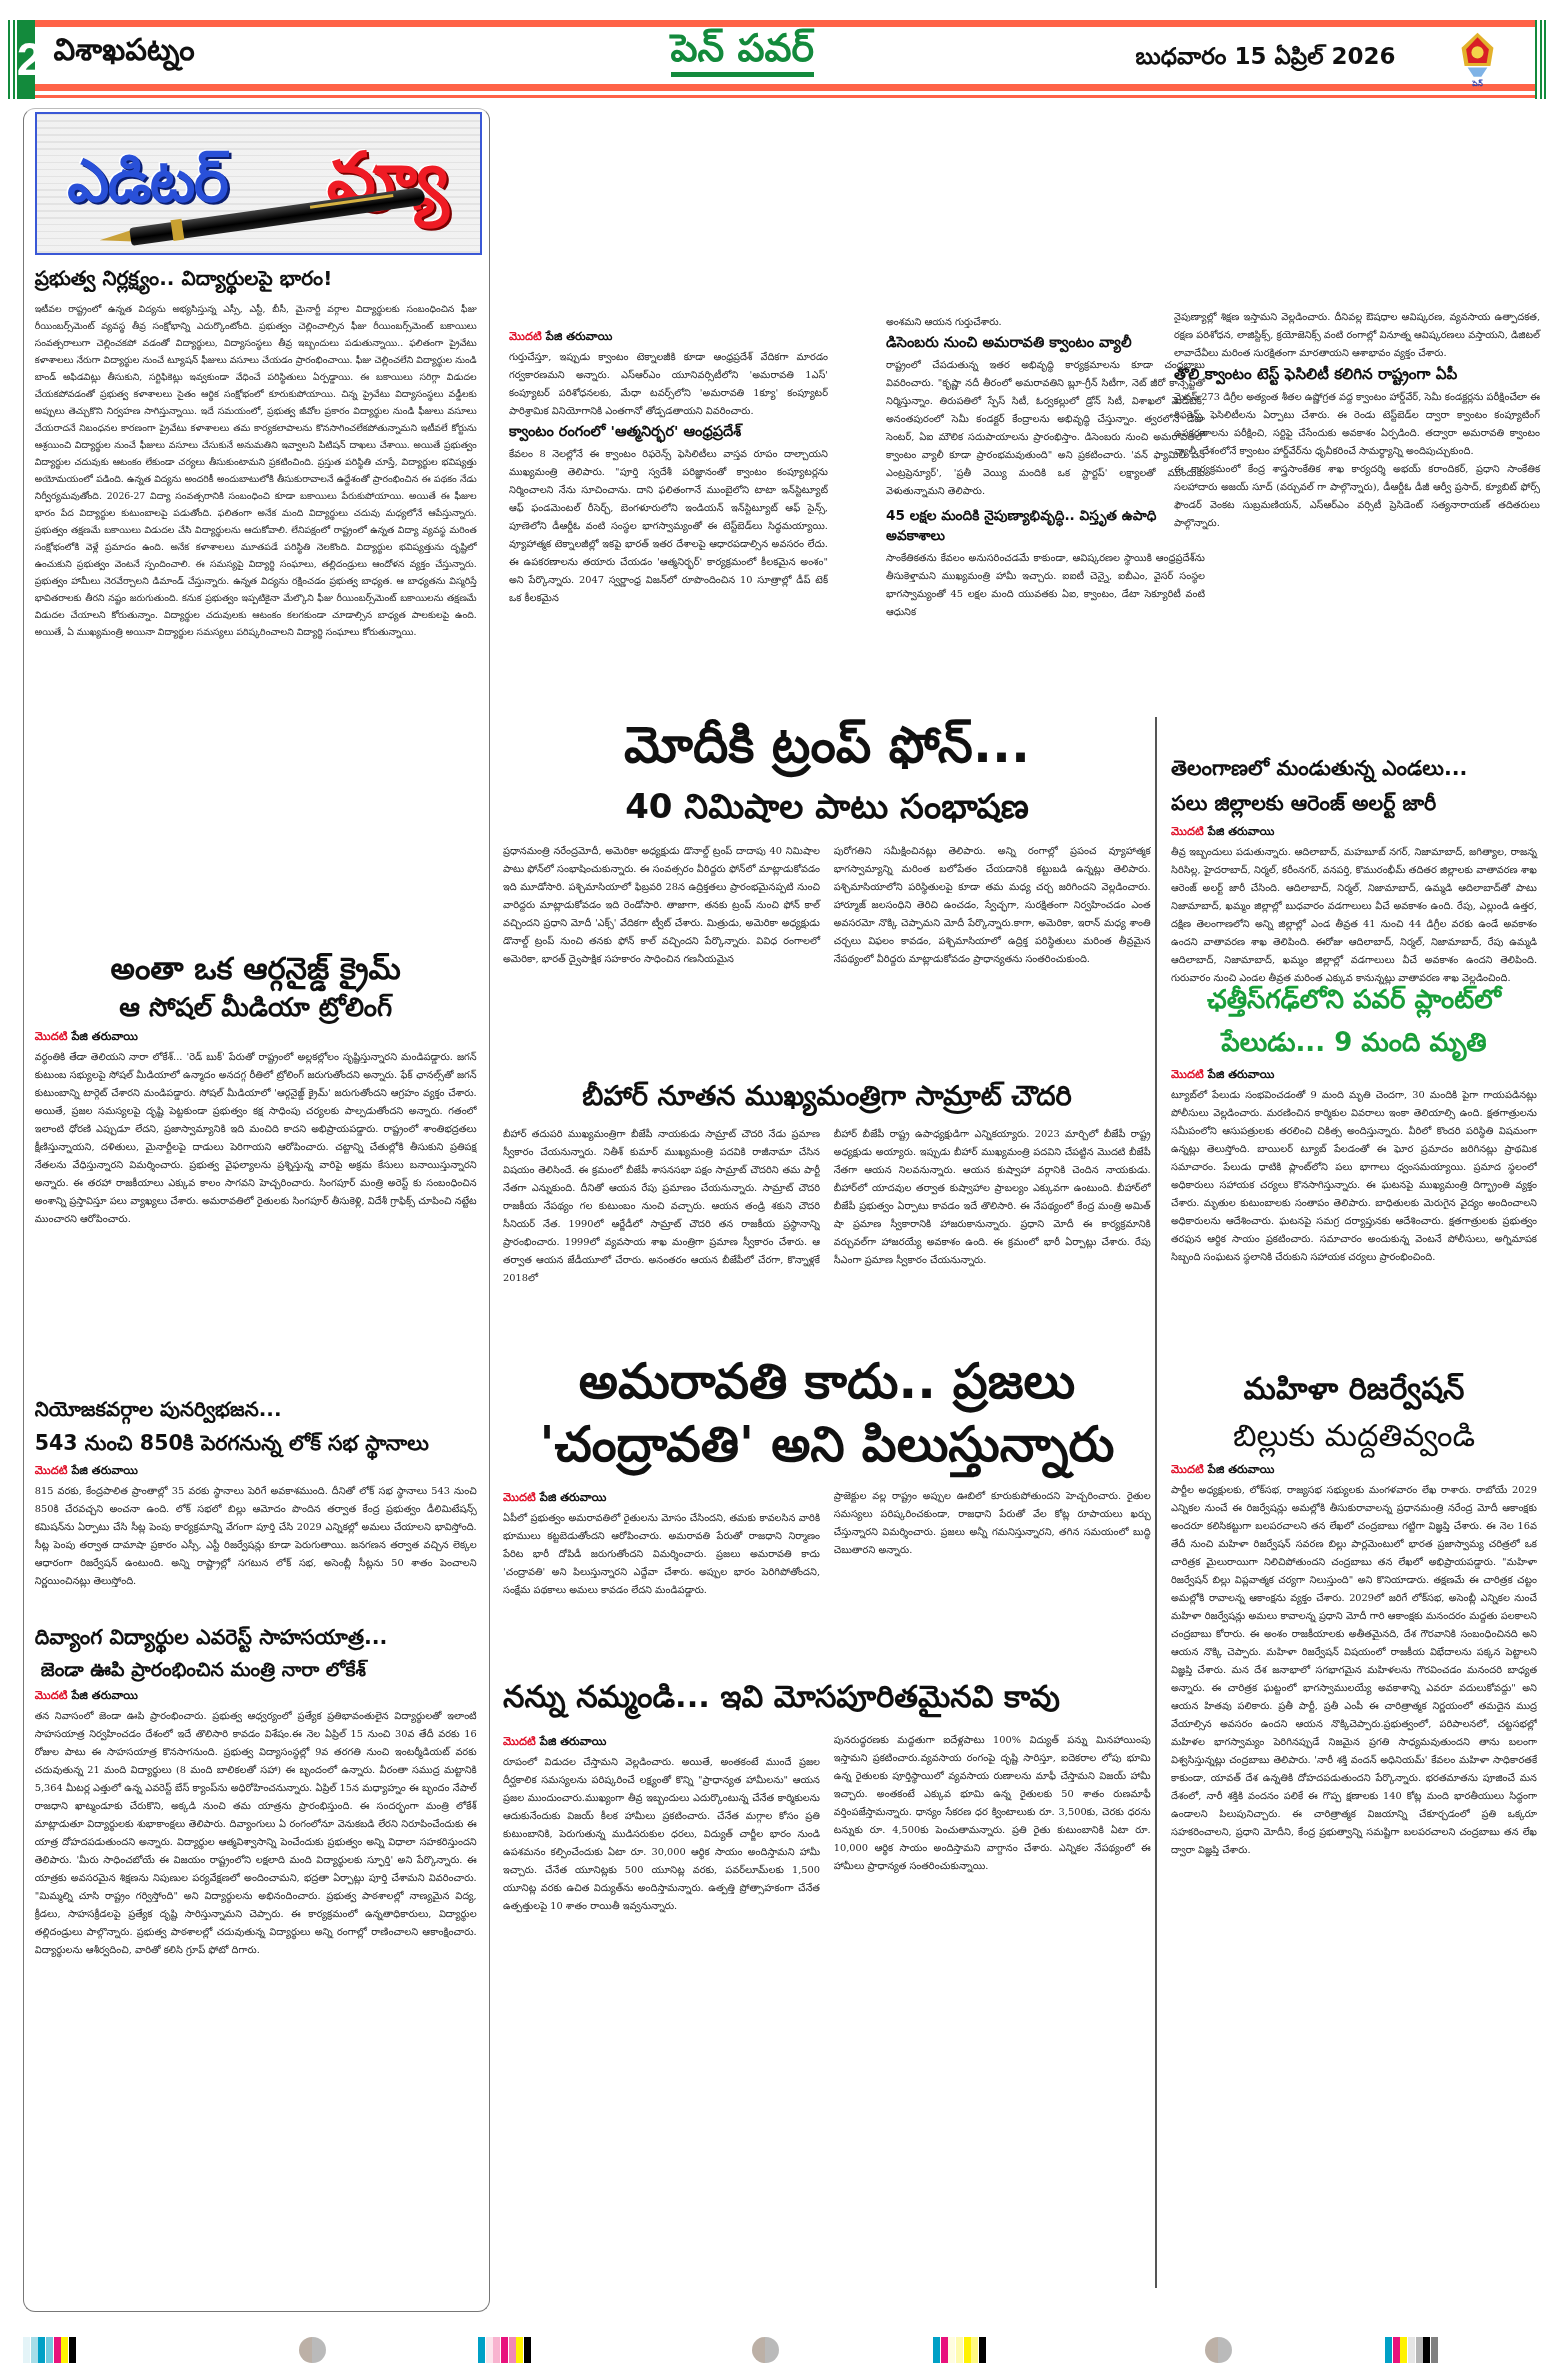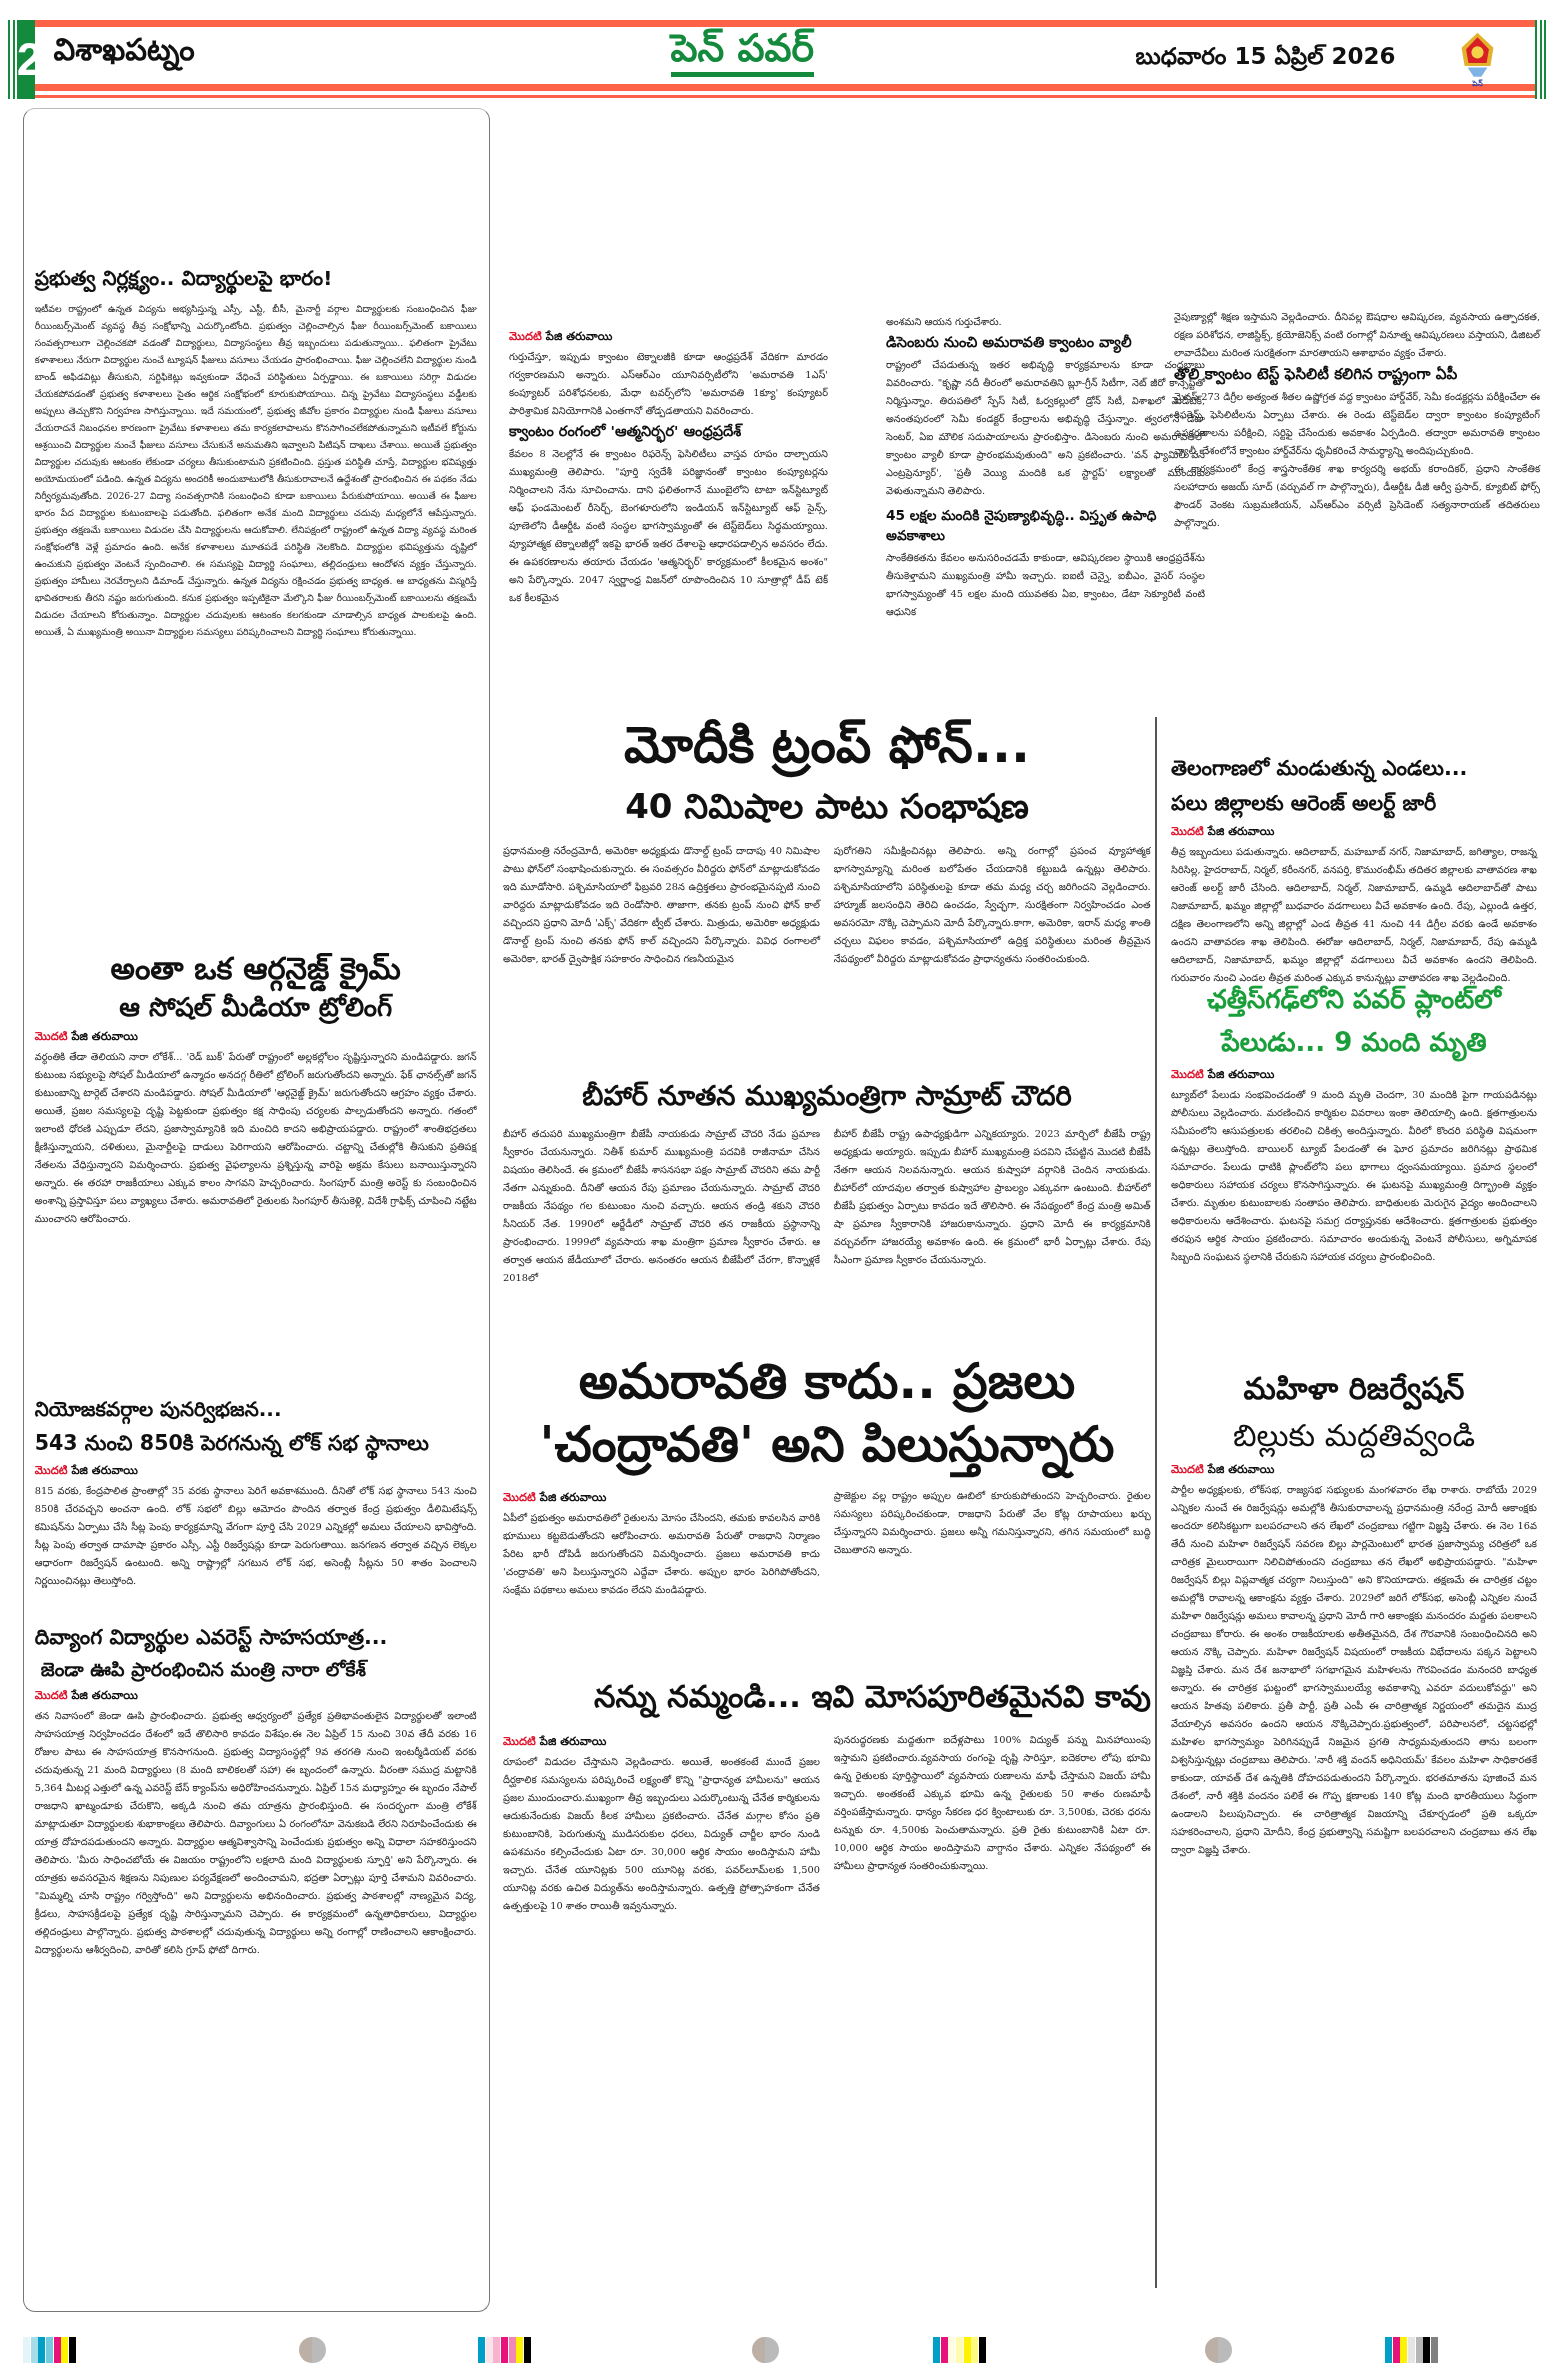--- a/index.html
+++ b/index.html
@@ -69,20 +69,31 @@
   <svg class="mh-logo" viewBox="0 0 54 76">
     <path d="M27 2 L48 22 L44 46 L10 46 L6 22 Z" fill="#e3b22c"></path>
     <path d="M27 8 L42 24 L39 42 L15 42 L12 24 Z" fill="#d81f26"></path>
     <circle cx="27" cy="28" r="8" fill="#f4d34a"></circle>
     <path d="M14 48 L40 48 L32 60 L22 60 Z" fill="#7fb3e6"></path>
     <text x="27" y="72" font-size="10" text-anchor="middle" fill="#2a3fae" font-weight="700">పెన్</text>
   </svg>
 </div>
 
 <div class="col-left">
+  <div class="editor-banner">
+    <div class="bg-lines"></div>
+    <div class="editor-word1">ఎడిటర్</div>
+    <div class="editor-word2">వ్యూ</div>
+    <div class="pen">
+      <div class="nib"></div>
+        <div class="body"></div>
+        <div class="ring"></div>
+        <div class="clip"></div>
+    </div>
+  </div>
 
   <div class="article" style="left:10.7px; top:157px; width:442px;">
     <div class="hd" style="font-size:20px; margin-bottom:4.6px;">ప్రభుత్వ నిర్లక్ష్యం.. విద్యార్థులపై భారం!</div>
     <div class="body-text" style="height:747px; overflow:hidden; font-size:9.3px; line-height:17px;">ఇటీవల రాష్ట్రంలో ఉన్నత విద్యను అభ్యసిస్తున్న ఎస్సీ, ఎస్టీ, బీసీ, మైనార్టీ వర్గాల విద్యార్థులకు సంబంధించిన ఫీజు రీయింబర్స్‌మెంట్ వ్యవస్థ తీవ్ర సంక్షోభాన్ని ఎదుర్కొంటోంది. ప్రభుత్వం చెల్లించాల్సిన ఫీజు రీయింబర్స్‌మెంట్ బకాయిలు సంవత్సరాలుగా చెల్లించకపో వడంతో విద్యార్థులు, విద్యాసంస్థలు తీవ్ర ఇబ్బందులు పడుతున్నాయి.. ఫలితంగా ప్రైవేటు కళాశాలలు నేరుగా విద్యార్థుల నుంచే ట్యూషన్ ఫీజులు వసూలు చేయడం ప్రారంభించాయి. ఫీజు చెల్లించలేని విద్యార్థుల నుండి బాండ్ అఫిడవిట్లు తీసుకుని, సర్టిఫికెట్లు ఇవ్వకుండా వేధించే పరిస్థితులు ఏర్పడ్డాయి. ఈ బకాయిలు సరిగ్గా విడుదల చేయకపోవడంతో ప్రభుత్వ కళాశాలలు సైతం ఆర్థిక సంక్షోభంలో కూరుకుపోయాయి. చిన్న ప్రైవేటు విద్యాసంస్థలు వడ్డీలకు అప్పులు తెచ్చుకొని నిర్వహణ సాగిస్తున్నాయి. ఇదే సమయంలో, ప్రభుత్వ జీవోల ప్రకారం విద్యార్థుల నుండి ఫీజులు వసూలు చేయరాదనే నిబంధనల కారణంగా ప్రైవేటు కళాశాలలు తమ కార్యకలాపాలను కొనసాగించలేకపోతున్నామని ఇటీవలే కోర్టును ఆశ్రయించి విద్యార్థుల నుంచే ఫీజులు వసూలు చేసుకునే అనుమతిని ఇవ్వాలని పిటిషన్ దాఖలు చేశాయి. అయితే ప్రభుత్వం విద్యార్థుల చదువుకు ఆటంకం లేకుండా చర్యలు తీసుకుంటామని ప్రకటించింది. ప్రస్తుత పరిస్థితి చూస్తే, విద్యార్థుల భవిష్యత్తు అయోమయంలో పడింది. ఉన్నత విద్యను అందరికీ అందుబాటులోకి తీసుకురావాలనే ఉద్దేశంతో ప్రారంభించిన ఈ పథకం నేడు నిర్వీర్యమవుతోంది. 2026-27 విద్యా సంవత్సరానికి సంబంధించి కూడా బకాయిలు పేరుకుపోయాయి. అయితే ఈ ఫీజుల భారం పేద విద్యార్థుల కుటుంబాలపై పడుతోంది. ఫలితంగా అనేక మంది విద్యార్థులు చదువు మధ్యలోనే ఆపేస్తున్నారు. ప్రభుత్వం తక్షణమే బకాయిలు విడుదల చేసి విద్యార్థులను ఆదుకోవాలి. లేనిపక్షంలో రాష్ట్రంలో ఉన్నత విద్యా వ్యవస్థ మరింత సంక్షోభంలోకి వెళ్లే ప్రమాదం ఉంది. అనేక కళాశాలలు మూతపడే పరిస్థితి నెలకొంది. విద్యార్థుల భవిష్యత్తును దృష్టిలో ఉంచుకుని ప్రభుత్వం వెంటనే స్పందించాలి. ఈ సమస్యపై విద్యార్థి సంఘాలు, తల్లిదండ్రులు ఆందోళన వ్యక్తం చేస్తున్నారు. ప్రభుత్వం హామీలు నెరవేర్చాలని డిమాండ్ చేస్తున్నారు. ఉన్నత విద్యను రక్షించడం ప్రభుత్వ బాధ్యత. ఆ బాధ్యతను విస్మరిస్తే భావితరాలకు తీరని నష్టం జరుగుతుంది. కనుక ప్రభుత్వం ఇప్పటికైనా మేల్కొని ఫీజు రీయింబర్స్‌మెంట్ బకాయిలను తక్షణమే విడుదల చేయాలని కోరుతున్నాం. విద్యార్థుల చదువులకు ఆటంకం కలగకుండా చూడాల్సిన బాధ్యత పాలకులపై ఉంది. అయితే, ఏ ముఖ్యమంత్రి అయినా విద్యార్థుల సమస్యలు పరిష్కరించాలని విద్యార్థి సంఘాలు కోరుతున్నాయి.</div>
   </div>
 
   <div class="article" style="left:10.7px; top:839px; width:442px;">
     <div class="hd" style="font-size:30.5px; text-align:center; line-height:41px; font-weight:900;">అంతా ఒక ఆర్గనైజ్డ్ క్రైమ్</div>
     <div class="hd" style="font-size:26px; text-align:center; line-height:37px; font-weight:900;">ఆ సోషల్ మీడియా ట్రోలింగ్</div>
     <div class="byline"><span class="red">మొదటి</span><span> పేజి తరువాయి</span></div>
@@ -154,21 +165,21 @@
   <div style="display:flex; gap:13.7px; margin-top:10.7px;">
     <div style="width:317px;">
       <div class="byline"><span class="red">మొదటి</span><span> పేజి తరువాయి</span></div>
       <div class="body-text" style="height:145px; overflow:hidden;">ఏపీలో ప్రభుత్వం అమరావతిలో రైతులను మోసం చేసిందని, తమకు కావలసిన వారికి భూములు కట్టబెడుతోందని ఆరోపించారు. అమరావతి పేరుతో రాజధాని నిర్మాణం పేరిట భారీ దోపిడీ జరుగుతోందని విమర్శించారు. ప్రజలు అమరావతి కాదు 'చంద్రావతి' అని పిలుస్తున్నారని ఎద్దేవా చేశారు. అప్పుల భారం పెరిగిపోతోందని, సంక్షేమ పథకాలు అమలు కావడం లేదని మండిపడ్డారు.</div>
     </div>
     <div class="body-text" style="width:317px; height:160px; overflow:hidden;">ప్రాజెక్టుల వల్ల రాష్ట్రం అప్పుల ఊబిలో కూరుకుపోతుందని హెచ్చరించారు. రైతుల సమస్యలు పరిష్కరించకుండా, రాజధాని పేరుతో వేల కోట్ల రూపాయలు ఖర్చు చేస్తున్నారని విమర్శించారు. ప్రజలు అన్నీ గమనిస్తున్నారని, తగిన సమయంలో బుద్ధి చెబుతారని అన్నారు.</div>
   </div>
 </div>
 
 <div class="article" style="left:503px; top:1674px; width:648px;">
-  <div class="hd" style="font-size:30.5px; font-weight:900; line-height:46px; text-align:right;">నన్ను నమ్మండి... ఇవి మోసపూరితమైనవి కావు</div>
+  <div class="hd" style="font-size:30.5px; font-weight:900; line-height:46px; text-align:left;">నన్ను నమ్మండి... ఇవి మోసపూరితమైనవి కావు</div>
   <div style="display:flex; gap:13.7px; margin-top:10.7px;">
     <div style="width:317px;">
       <div class="byline"><span class="red">మొదటి</span><span> పేజి తరువాయి</span></div>
       <div class="body-text" style="height:564px; overflow:hidden;">రూపంలో విడుదల చేస్తామని వెల్లడించారు. అయితే, అంతకంటే ముందే ప్రజల దీర్ఘకాలిక సమస్యలను పరిష్కరించే లక్ష్యంతో కొన్ని "ప్రాధాన్యత హామీలను" ఆయన ప్రజల ముందుంచారు.ముఖ్యంగా తీవ్ర ఇబ్బందులు ఎదుర్కొంటున్న చేనేత కార్మికులను ఆదుకునేందుకు విజయ్ కీలక హామీలు ప్రకటించారు. చేనేత మగ్గాల కోసం ప్రతి కుటుంబానికి, పెరుగుతున్న ముడిసరుకుల ధరలు, విద్యుత్ చార్జీల భారం నుండి ఉపశమనం కల్పించేందుకు ఏటా రూ. 30,000 ఆర్థిక సాయం అందిస్తామని హామీ ఇచ్చారు. చేనేత యూనిట్లకు 500 యూనిట్ల వరకు, పవర్‌లూమ్‌లకు 1,500 యూనిట్ల వరకు ఉచిత విద్యుత్‌ను అందిస్తామన్నారు. ఉత్పత్తి ప్రోత్సాహకంగా చేనేత ఉత్పత్తులపై 10 శాతం రాయితీ ఇవ్వనున్నారు.</div>
     </div>
     <div class="body-text" style="width:317px; height:587px; overflow:hidden;">పునరుద్ధరణకు మద్దతుగా ఐదేళ్లపాటు 100% విద్యుత్ పన్ను మినహాయింపు ఇస్తామని ప్రకటించారు.వ్యవసాయ రంగంపై దృష్టి సారిస్తూ, ఐదెకరాల లోపు భూమి ఉన్న రైతులకు పూర్తిస్థాయిలో వ్యవసాయ రుణాలను మాఫీ చేస్తామని విజయ్ హామీ ఇచ్చారు. అంతకంటే ఎక్కువ భూమి ఉన్న రైతులకు 50 శాతం రుణమాఫీ వర్తింపజేస్తామన్నారు. ధాన్యం సేకరణ ధర క్వింటాలుకు రూ. 3,500కు, చెరకు ధరను టన్నుకు రూ. 4,500కు పెంచుతామన్నారు. ప్రతి రైతు కుటుంబానికి ఏటా రూ. 10,000 ఆర్థిక సాయం అందిస్తామని వాగ్దానం చేశారు. ఎన్నికల నేపథ్యంలో ఈ హామీలు ప్రాధాన్యత సంతరించుకున్నాయి.</div>
   </div>
 </div>
 
 <div class="article" style="left:1171px; top:751px; width:366px;">

